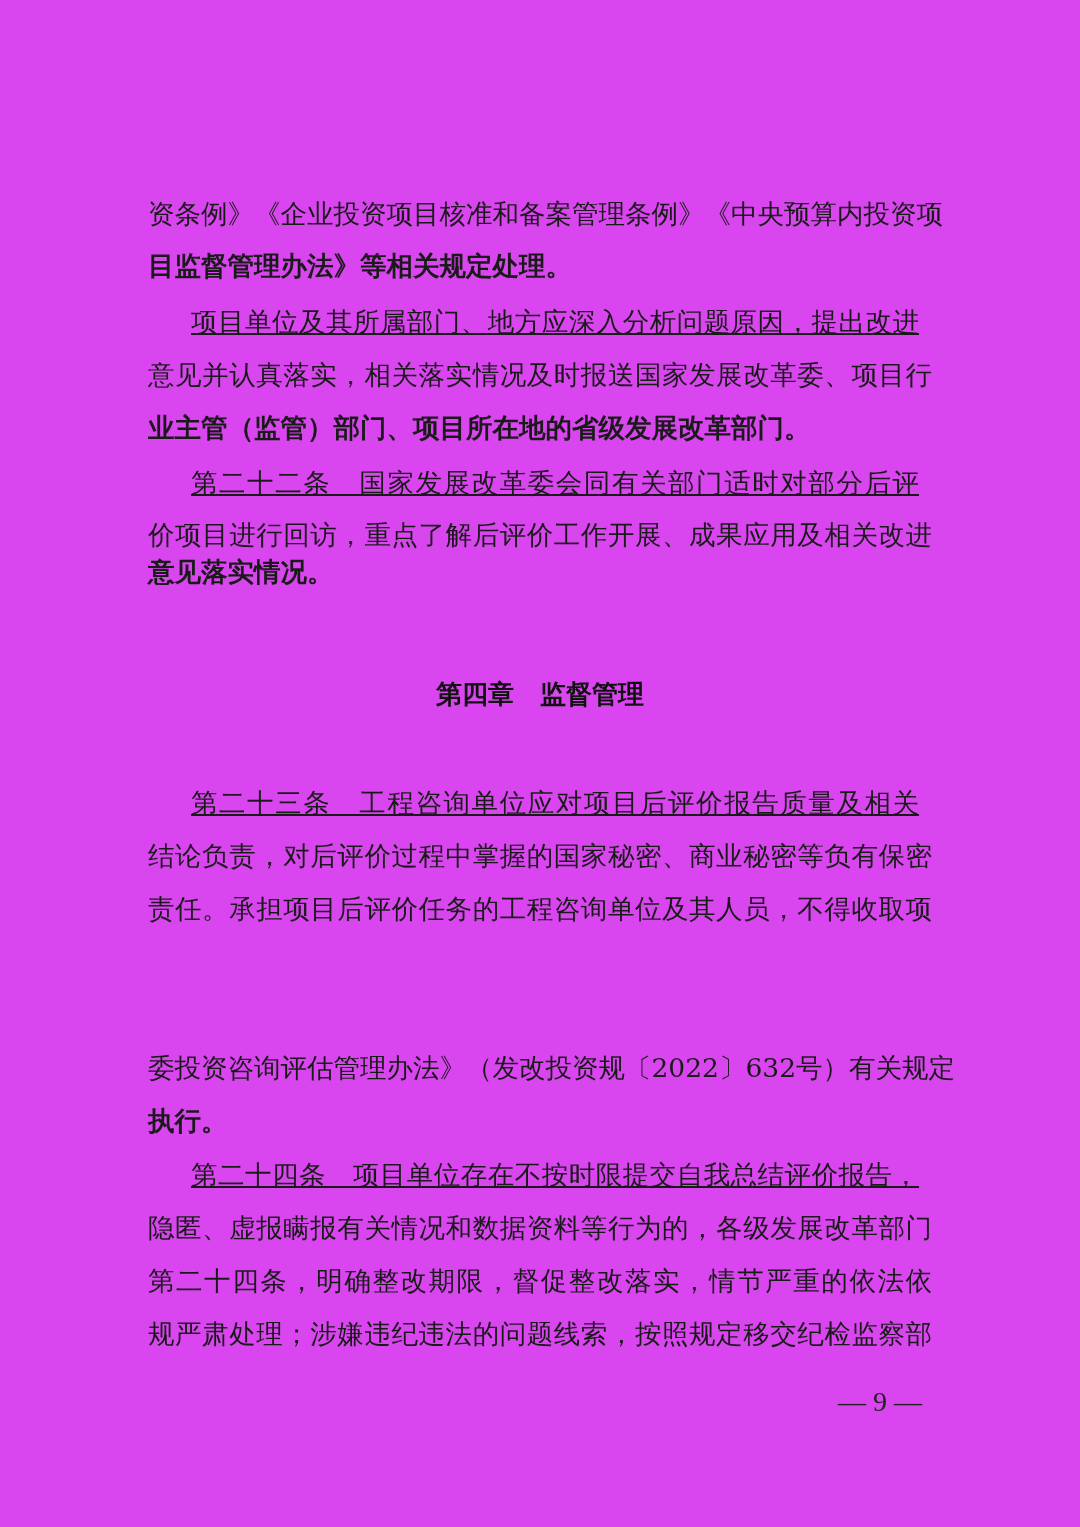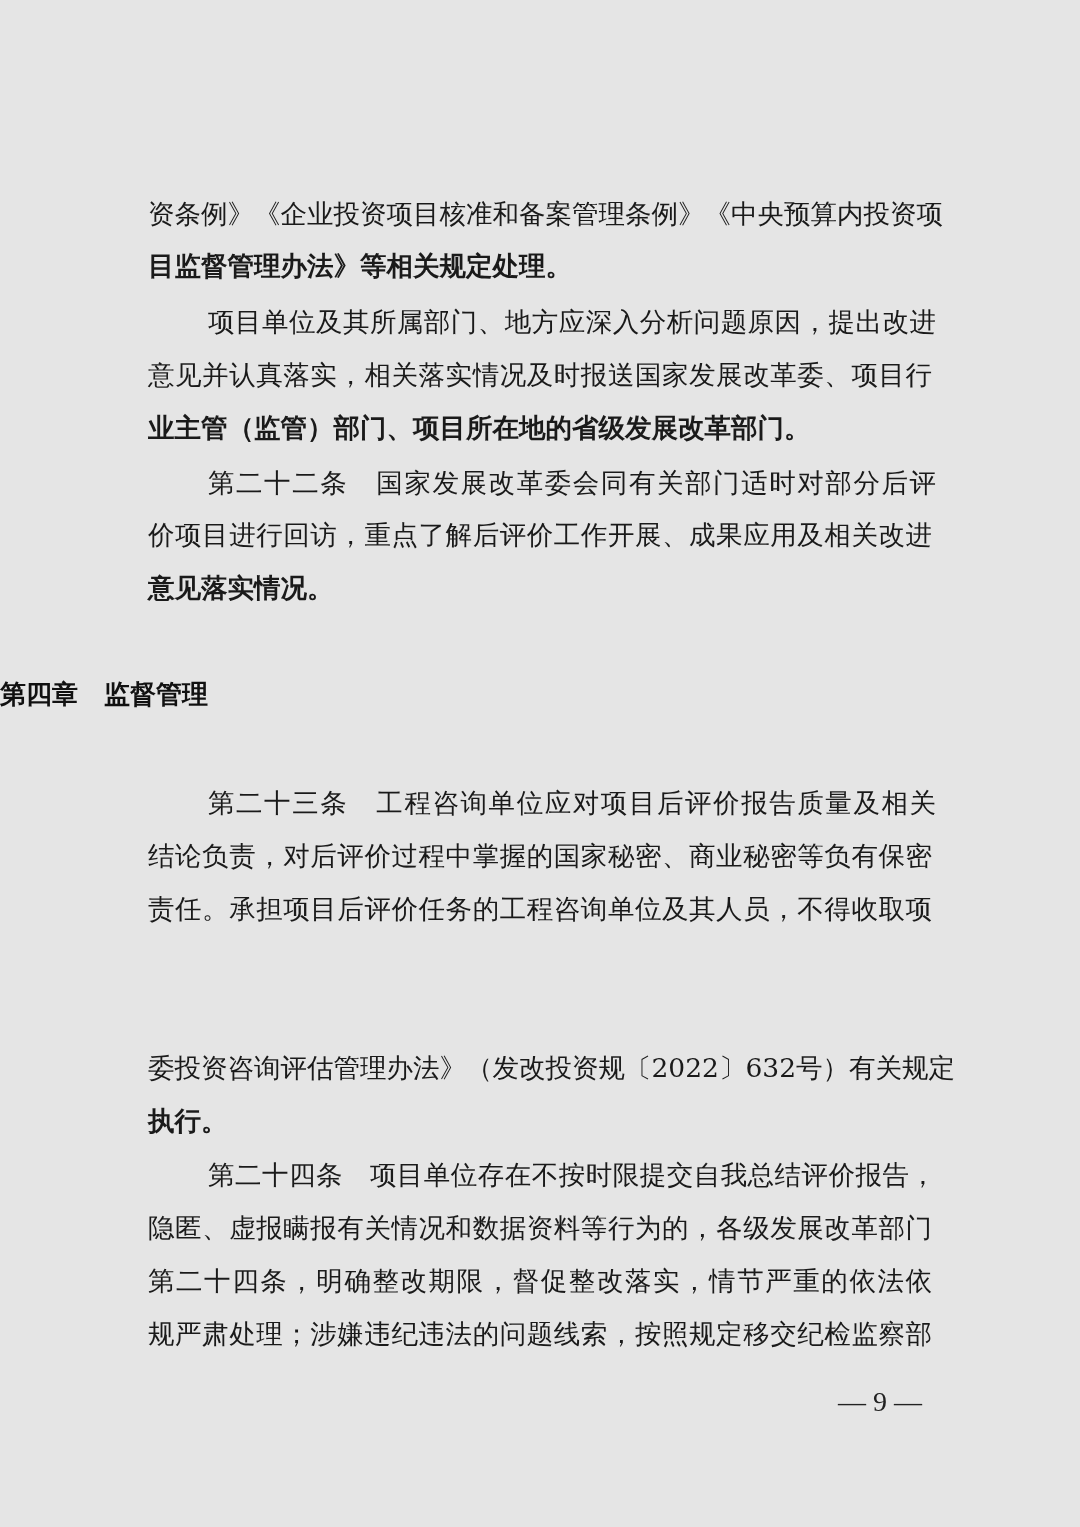--- a/index.html
+++ b/index.html
@@ -1,28 +1,28 @@
 <!DOCTYPE html>
 <html><head>
 <meta charset="utf-8">
 <style>
   html, body { margin:0; padding:0; background:#ffffff; }
   body { width:1080px; height:1527px; position:relative; overflow:hidden; }
-  .page { position:absolute; left:0; top:0; width:1080px; height:1527px; background:#e5e5e5; }
+  .page { position:absolute; left:0; top:0; width:1080px; height:1527px; background:#d946ef; }
   .line {
     position:absolute; left:148px; width:784px;
     font-family:"DejaVu Serif", "Liberation Serif", serif;
     font-size:26.5px; color:#1a1a1a; white-space:nowrap;
     height:40px; line-height:40px;
     text-align:justify; text-align-last:justify;
   }
   .line.last { text-align-last:left;font-weight:bold; }
-  .line.indent { left:208px; width:728px; }
+  .line.indent { left:191px; width:728px;text-decoration:underline; }
   .heading {
-    position:absolute; left:0; width:1080px; text-align:left;
+    position:absolute; left:0; width:1080px; text-align:center;
     font-family:"DejaVu Sans", "Liberation Sans", sans-serif;
     font-weight:bold; font-size:26px; color:#111; top:674px; height:40px; line-height:40px;
   }
   .pagenum {
     position:absolute; left:838px; top:1386px;
     font-family:"Liberation Serif", "DejaVu Serif", serif;
     font-size:28px; color:#222; white-space:pre;
   }
 </style>
 </head>
@@ -32,21 +32,21 @@
 
   <div class="line" style="top:194px">资条例》《企业投资项目核准和备案管理条例》《中央预算内投资项</div>
   <div class="line last" style="top:246px">目监督管理办法》等相关规定处理。</div>
 
   <div class="line indent" style="top:302px">项目单位及其所属部门、地方应深入分析问题原因，提出改进</div>
   <div class="line" style="top:355px">意见并认真落实，相关落实情况及时报送国家发展改革委、项目行</div>
   <div class="line last" style="top:408px">业主管（监管）部门、项目所在地的省级发展改革部门。</div>
 
   <div class="line" style="top:515px">价项目进行回访，重点了解后评价工作开展、成果应用及相关改进</div>
   <div class="line indent" style="top:463px">第二十二条　国家发展改革委会同有关部门适时对部分后评</div>
-  <div class="line last" style="top:568px">意见落实情况。</div>
+  <div class="line last" style="top:552px">意见落实情况。</div>
 
   <div class="heading">第四章　监督管理</div>
 
   <div class="line indent" style="top:783px">第二十三条　工程咨询单位应对项目后评价报告质量及相关</div>
   <div class="line" style="top:836px">结论负责，对后评价过程中掌握的国家秘密、商业秘密等负有保密</div>
   <div class="line" style="top:889px">责任。承担项目后评价任务的工程咨询单位及其人员，不得收取项</div>
 
   <div class="line" style="top:1048px">委投资咨询评估管理办法》（发改投资规〔2022〕632号）有关规定</div>
   <div class="line last" style="top:1101px">执行。</div>
 

